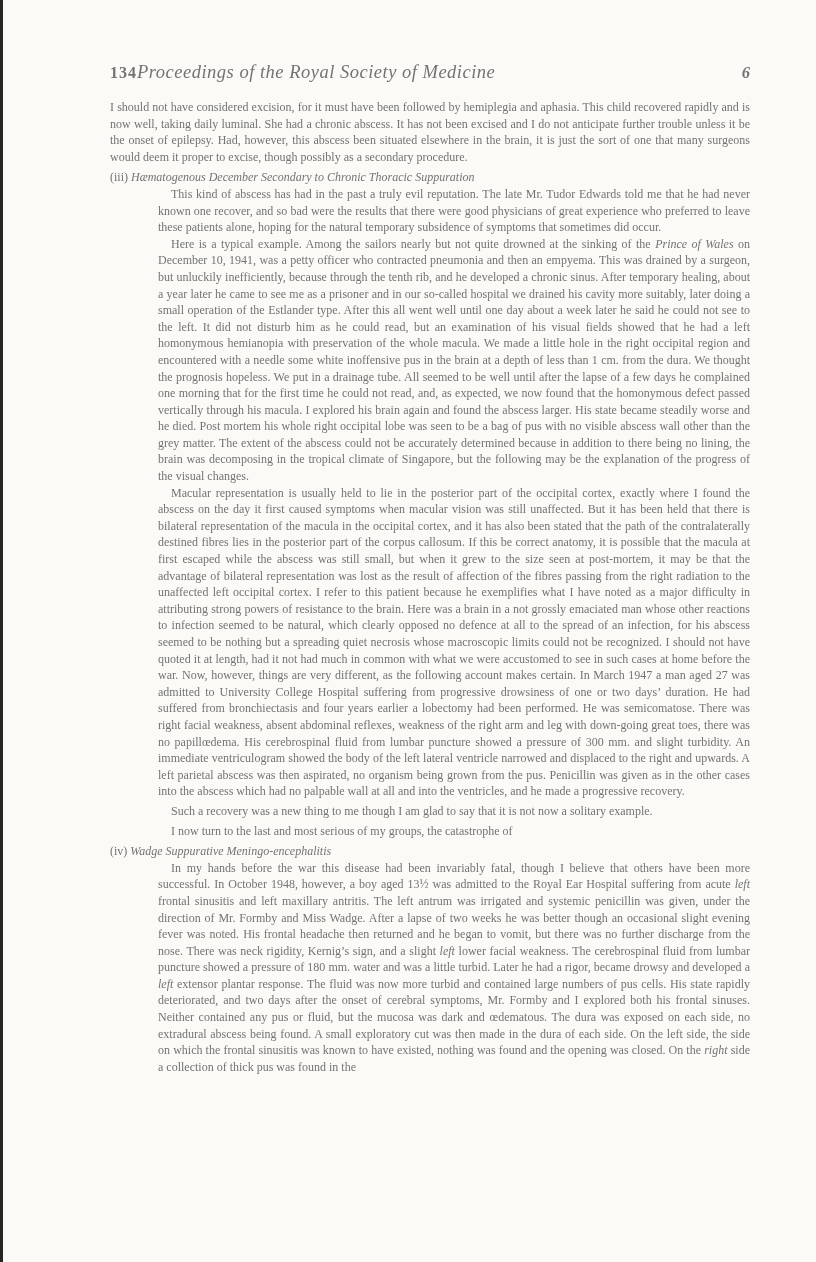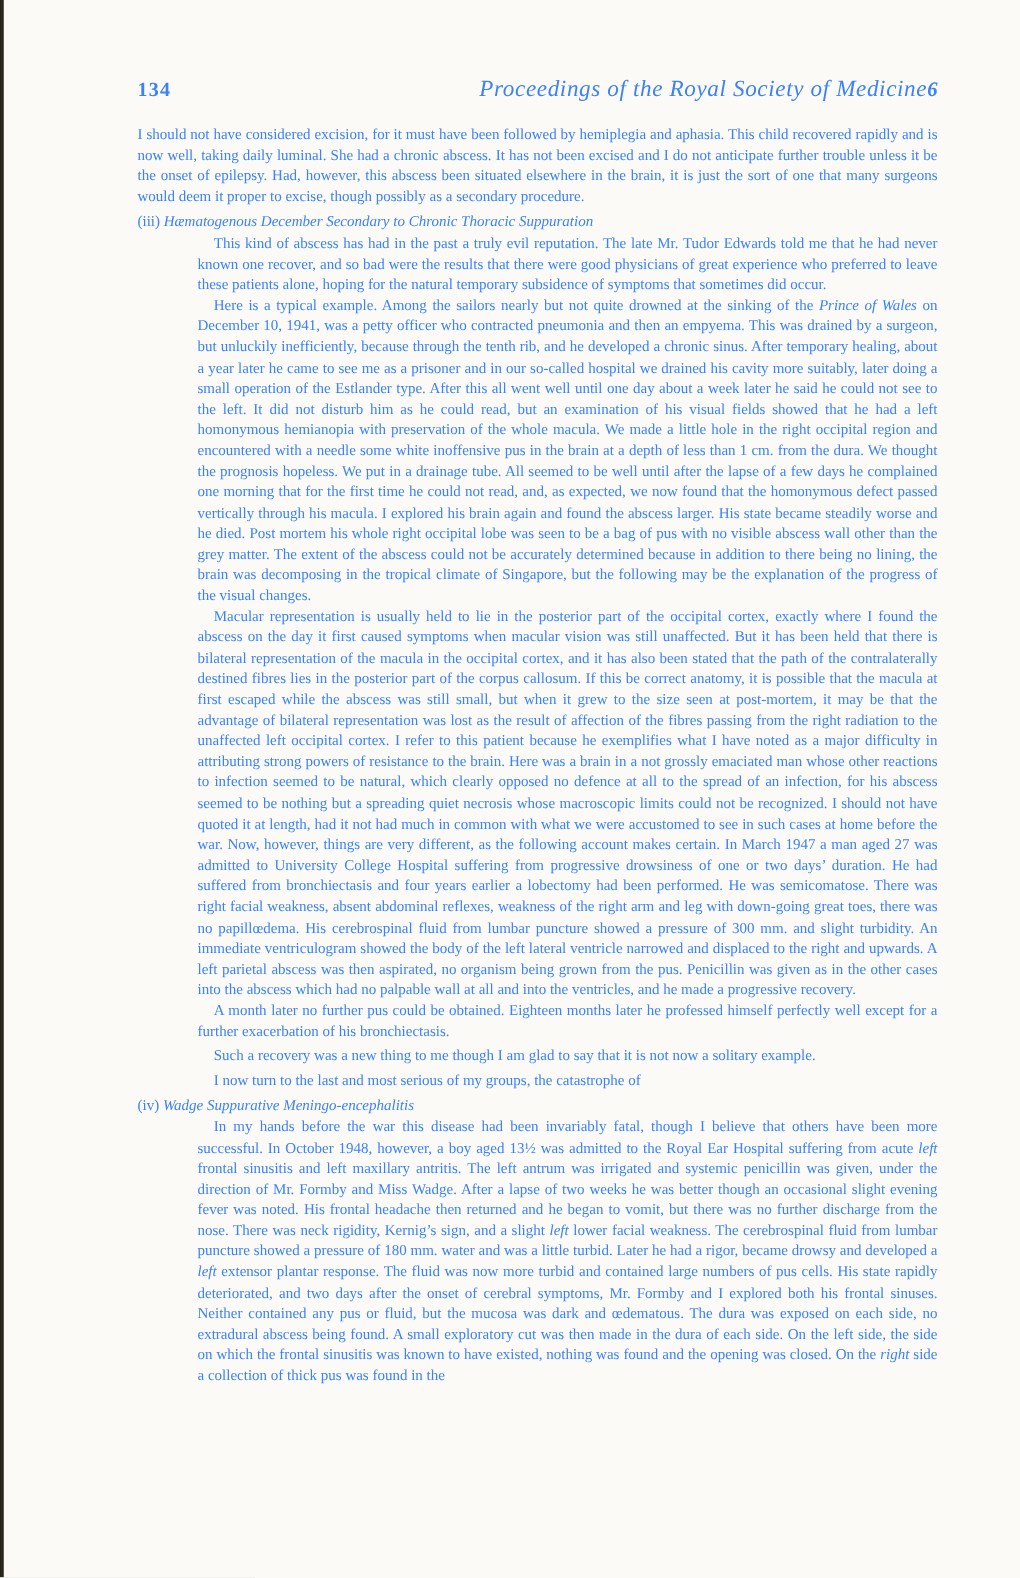--- a/index.html
+++ b/index.html
@@ -8,21 +8,21 @@
     background: #e8e8e6;
   }
   .page {
     position: relative;
     width: 816px;
     height: 1262px;
     margin: 0 auto;
     background: #fbfaf7;
     overflow: hidden;
     font-family: "Liberation Serif", "DejaVu Serif", serif;
-    color: #3b82f6;
+    color: #737373;
   }
   .scan-edge {
     position: absolute;
     left: 0;
     top: 0;
     width: 3px;
     height: 100%;
     background: #28251f;
   }
   .header {
@@ -34,21 +34,21 @@
     align-items: baseline;
   }
   .pagenum-left {
     font-size: 16px;
     font-weight: 600;
     letter-spacing: 1px;
     flex: 0 0 auto;
   }
   .journal-title {
     flex: 1 1 auto;
-    text-align: right;
+    text-align: left;
     font-style: italic;
     font-size: 18.5px;
     letter-spacing: 0.5px;
     white-space: nowrap;
   }
   .pagenum-right {
     font-size: 16.5px;
     font-style: italic;
     font-weight: 600;
     flex: 0 0 auto;
@@ -92,19 +92,18 @@
     <span class="journal-title">Proceedings of the Royal Society of Medicine</span>
     <span class="pagenum-right">6</span>
   </div>
 
   <div class="body-text" id="article-body">
       <p class=""><span>I should not have considered excision, for it must have been followed by hemiplegia and aphasia. This child recovered rapidly and is now well, taking daily luminal. She had a chronic abscess. It has not been excised and I do not anticipate further trouble unless it be the onset of epilepsy. Had, however, this abscess been situated elsewhere in the brain, it is just the sort of one that many surgeons would deem it proper to excise, though possibly as a secondary procedure.</span></p>
       <p class="heading"><span>(iii) </span><i>Hæmatogenous December Secondary to Chronic Thoracic Suppuration</i></p>
       <p class="indent"><span>This kind of abscess has had in the past a truly evil reputation. The late Mr. Tudor Edwards told me that he had never known one recover, and so bad were the results that there were good physicians of great experience who preferred to leave these patients alone, hoping for the natural temporary subsidence of symptoms that sometimes did occur.</span></p>
       <p class="indent"><span>Here is a typical example. Among the sailors nearly but not quite drowned at the sinking of the </span><i>Prince of Wales</i><span> on December 10, 1941, was a petty officer who contracted pneumonia and then an empyema. This was drained by a surgeon, but unluckily inefficiently, because through the tenth rib, and he developed a chronic sinus. After temporary healing, about a year later he came to see me as a prisoner and in our so-called hospital we drained his cavity more suitably, later doing a small operation of the Estlander type. After this all went well until one day about a week later he said he could not see to the left. It did not disturb him as he could read, but an examination of his visual fields showed that he had a left homonymous hemianopia with preservation of the whole macula. We made a little hole in the right occipital region and encountered with a needle some white inoffensive pus in the brain at a depth of less than 1 cm. from the dura. We thought the prognosis hopeless. We put in a drainage tube. All seemed to be well until after the lapse of a few days he complained one morning that for the first time he could not read, and, as expected, we now found that the homonymous defect passed vertically through his macula. I explored his brain again and found the abscess larger. His state became steadily worse and he died. Post mortem his whole right occipital lobe was seen to be a bag of pus with no visible abscess wall other than the grey matter. The extent of the abscess could not be accurately determined because in addition to there being no lining, the brain was decomposing in the tropical climate of Singapore, but the following may be the explanation of the progress of the visual changes.</span></p>
       <p class="indent"><span>Macular representation is usually held to lie in the posterior part of the occipital cortex, exactly where I found the abscess on the day it first caused symptoms when macular vision was still unaffected. But it has been held that there is bilateral representation of the macula in the occipital cortex, and it has also been stated that the path of the contralaterally destined fibres lies in the posterior part of the corpus callosum. If this be correct anatomy, it is possible that the macula at first escaped while the abscess was still small, but when it grew to the size seen at post-mortem, it may be that the advantage of bilateral representation was lost as the result of affection of the fibres passing from the right radiation to the unaffected left occipital cortex. I refer to this patient because he exemplifies what I have noted as a major difficulty in attributing strong powers of resistance to the brain. Here was a brain in a not grossly emaciated man whose other reactions to infection seemed to be natural, which clearly opposed no defence at all to the spread of an infection, for his abscess seemed to be nothing but a spreading quiet necrosis whose macroscopic limits could not be recognized. I should not have quoted it at length, had it not had much in common with what we were accustomed to see in such cases at home before the war. Now, however, things are very different, as the following account makes certain. In March 1947 a man aged 27 was admitted to University College Hospital suffering from progressive drowsiness of one or two days’ duration. He had suffered from bronchiectasis and four years earlier a lobectomy had been performed. He was semicomatose. There was right facial weakness, absent abdominal reflexes, weakness of the right arm and leg with down-going great toes, there was no papillœdema. His cerebrospinal fluid from lumbar puncture showed a pressure of 300 mm. and slight turbidity. An immediate ventriculogram showed the body of the left lateral ventricle narrowed and displaced to the right and upwards. A left parietal abscess was then aspirated, no organism being grown from the pus. Penicillin was given as in the other cases into the abscess which had no palpable wall at all and into the ventricles, and he made a progressive recovery.</span></p>
-      <p class="indent"><span>A month later no further pus could be obtained. Eighteen months later he professed himself perfectly well except for a further exacerbation of his bronchiectasis.</span></p>
       <p class="indent gap"><span>Such a recovery was a new thing to me though I am glad to say that it is not now a solitary example.</span></p>
       <p class="indent gap"><span>I now turn to the last and most serious of my groups, the catastrophe of</span></p>
       <p class="heading"><span>(iv) </span><i>Wadge Suppurative Meningo-encephalitis</i></p>
       <p class="indent"><span>In my hands before the war this disease had been invariably fatal, though I believe that others have been more successful. In October 1948, however, a boy aged 13½ was admitted to the Royal Ear Hospital suffering from acute </span><i>left</i><span> frontal sinusitis and left maxillary antritis. The left antrum was irrigated and systemic penicillin was given, under the direction of Mr. Formby and Miss Wadge. After a lapse of two weeks he was better though an occasional slight evening fever was noted. His frontal headache then returned and he began to vomit, but there was no further discharge from the nose. There was neck rigidity, Kernig’s sign, and a slight </span><i>left</i><span> lower facial weakness. The cerebrospinal fluid from lumbar puncture showed a pressure of 180 mm. water and was a little turbid. Later he had a rigor, became drowsy and developed a </span><i>left</i><span> extensor plantar response. The fluid was now more turbid and contained large numbers of pus cells. His state rapidly deteriorated, and two days after the onset of cerebral symptoms, Mr. Formby and I explored both his frontal sinuses. Neither contained any pus or fluid, but the mucosa was dark and œdematous. The dura was exposed on each side, no extradural abscess being found. A small exploratory cut was then made in the dura of each side. On the left side, the side on which the frontal sinusitis was known to have existed, nothing was found and the opening was closed. On the </span><i>right</i><span> side a collection of thick pus was found in the</span></p>
     </div>
 </div>
 
 </body></html>

